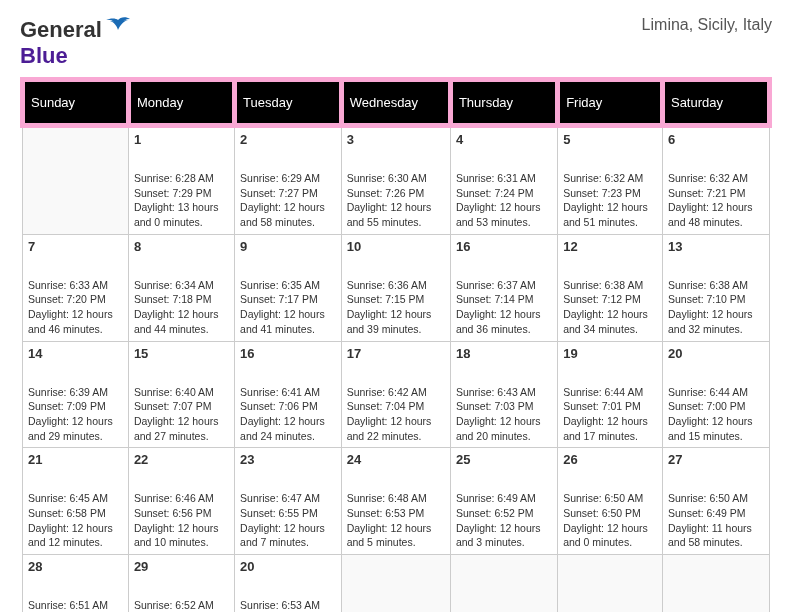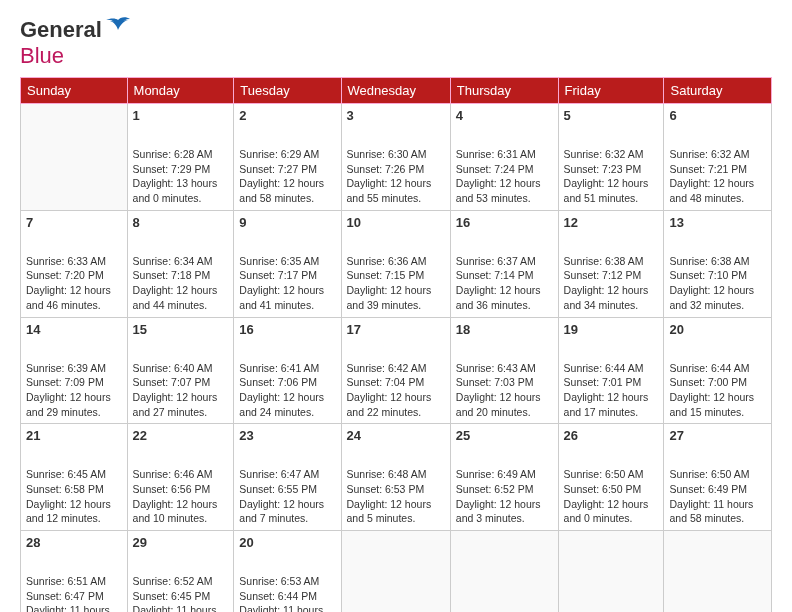--- a/index.html
+++ b/index.html
@@ -57,27 +57,27 @@
       color: #555;
       text-align: right;
     }
     .calendar {
       width: 100%;
       border-collapse: collapse;
       flex: 1;
       font-size: 11px;
     }
     .calendar th {
-      background: #b91c1c;
+      background: #000000;
       color: #fff;
       text-align: left;
-      padding: 5px 6px;
+      padding: 13px 6px;
       font-size: 13px;
       font-weight: normal;
-      border: 1px solid #f9a8d4;
+      border: 5px solid #f9a8d4;
     }
     .calendar td {
       border: 1px solid #ccc;
       vertical-align: top;
       padding: 4px 5px;
       width: 113px;
       background: #fff;
     }
     .calendar td.empty {
       background: #f9f9f9;
@@ -106,24 +106,25 @@
         <span class="logo-text">
           <span>General</span>
         </span>
         <span class="logo-bird">
           <svg width="28" height="22" viewBox="0 0 28 22" fill="none">
             <path d="M14 4 C16 1, 22 0, 26 3 C22 3, 18 5, 16 8 C17 6, 20 4, 24 4 C20 5, 16 9, 14 14 C13 10, 10 6, 6 5 C10 5, 13 7, 14 10 C12 7, 8 3, 2 4 C6 2, 12 2, 14 4Z" fill="#1a6bb5"></path>
           </svg>
         </span>
       </div>
       <div>
-        <span style="font-size:22px;font-weight:normal;color:#be185d;">Blue</span>
+        <span style="font-size:22px;font-weight:bold;color:#4c1d95;">Blue</span>
       </div>
     </div>
     <div class="title-block">
+      <div class="location">Limina, Sicily, Italy</div>
     </div>
   </div>
 
   <table class="calendar">
     <thead>
       <tr>
         <th>Sunday</th>
         <th>Monday</th>
         <th>Tuesday</th>
         <th>Wednesday</th>

